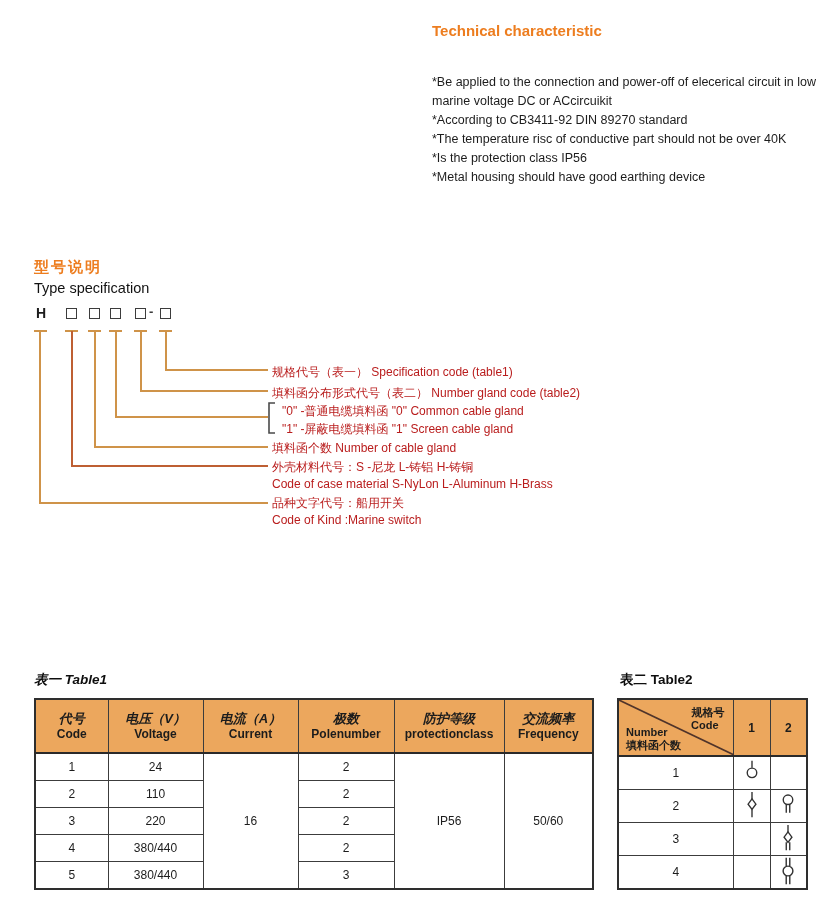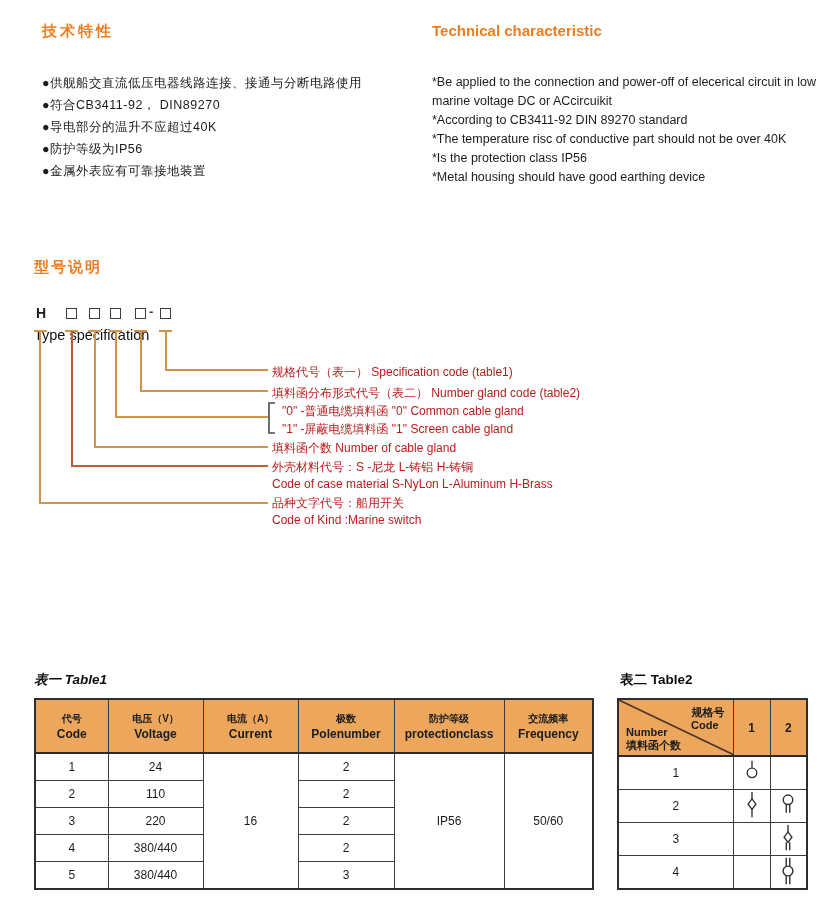--- a/index.html
+++ b/index.html
@@ -11,67 +11,57 @@
   .abs{position:absolute;}
   h2.orange{color:#ED7D1F;font-size:15px;font-weight:bold;margin:0;}
   .zh-title{letter-spacing:3px;}
   .tech-cn{left:42px;top:22px;width:390px;}
   .tech-cn .items{margin-top:36px;}
   .tech-cn p{margin:0 0 9px 0;font-size:12.5px;letter-spacing:0.5px;line-height:13px;}
   .tech-en{left:432px;top:22px;width:400px;}
   .tech-en .items{margin-top:34px;}
   .tech-en p{margin:0;font-size:12.5px;line-height:19px;}
   .model-title-zh{left:34px;top:258px;letter-spacing:2px;}
-  .model-title-en{left:34px;top:280px;font-size:14.5px;color:#111;margin-top:47px;}
+  .model-title-en{left:34px;top:280px;font-size:14.5px;color:#111;}
   .code-letter{top:305px;font-weight:bold;font-size:14px;}
   .code-box{width:11px;height:11px;border:1.6px solid #3c3c3c;top:308px;box-sizing:border-box;background:#fff;}
   .code-hyphen{top:304px;font-weight:bold;font-size:13px;color:#3c3c3c;}
   .diagram-svg{left:0;top:300px;pointer-events:none;}
   .label-line{left:272px;font-size:12px;white-space:nowrap;color:#b91c1c;}
   .label-indent{left:282px;}
   .tbl-caption{font-weight:bold;font-size:13.5px;color:#0e0e0e;}
   table.spec{border-collapse:collapse;table-layout:fixed;background:#fff;}
   table.spec th,table.spec td{
     border:1.4px solid #3c3c3c;text-align:center;vertical-align:middle;
     font-size:12px;padding:0;
   }
   table.spec{border:2px solid #2e2e2e;}
   table.spec th{
     background:#ECA75D;font-weight:bold;border-bottom:2.4px solid #2a2a2a;
   }
-  .th-zh{font-size:10px;line-height:16px;display:block;}
+  .th-zh{font-size:13px;line-height:16px;display:block;font-style:italic;}
   .th-en{font-size:12px;line-height:14px;display:block;font-weight:bold;}
   #table1 th{height:52px;}
   #table1 td{height:26px;}
   #table2 th{height:55px;}
   #table2 td{height:32px;}
   .diag-cell{position:relative;padding:0;}
   .diag-cell .corner{position:absolute;font-size:11px;font-weight:bold;line-height:12px;}
   .diag-top{right:8px;top:6px;text-align:right;}
   .diag-top2{right:14px;top:19px;text-align:right;}
   .diag-bot{left:7px;bottom:17px;text-align:right;}
   .diag-bot2{left:7px;bottom:4px;}
   .gland{display:inline-block;line-height:0;}
   .gland svg{display:block;}
 </style>
 </head>
 <body>
 
 <div class="page">
 
-  <section class="abs tech-cn">
-    <h2 class="orange zh-title">技术特性</h2>
-    <div class="items">
-      <p>●供舰船交直流低压电器线路连接、接通与分断电路使用</p>
-      <p>●符合CB3411-92，  DIN89270</p>
-      <p>●导电部分的温升不应超过40K</p>
-      <p>●防护等级为IP56</p>
-      <p>●金属外表应有可靠接地装置</p>
-    </div>
-  </section>
 
   <section class="abs tech-en">
     <h2 class="orange">Technical characteristic</h2>
     <div class="items">
       <p>*Be applied to the connection and power-off of elecerical circuit in low marine voltage DC or ACcircuikit</p>
       <p>*According to CB3411-92  DIN 89270 standard</p>
       <p>*The temperature risc of conductive part should not be over 40K</p>
       <p>*Is the protection class IP56</p>
       <p>*Metal housing should have good earthing device</p>
     </div>

